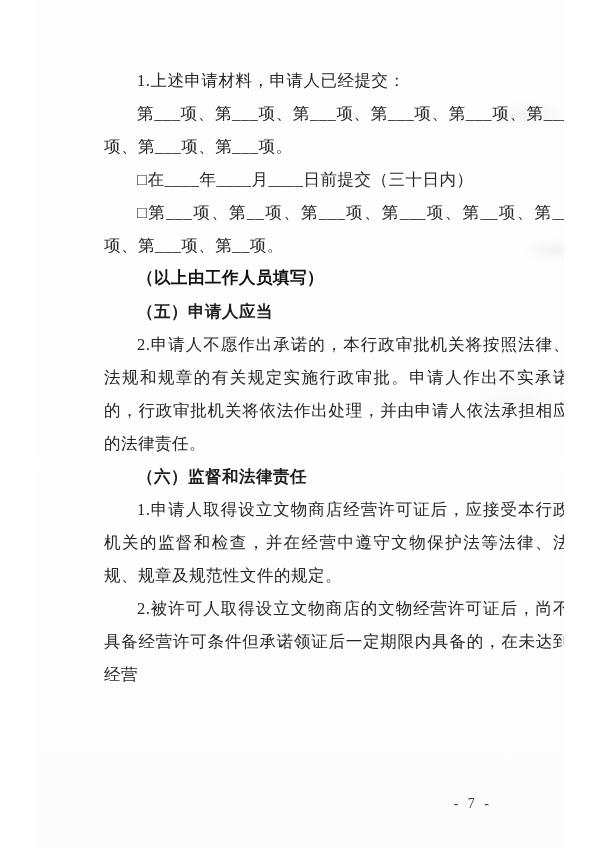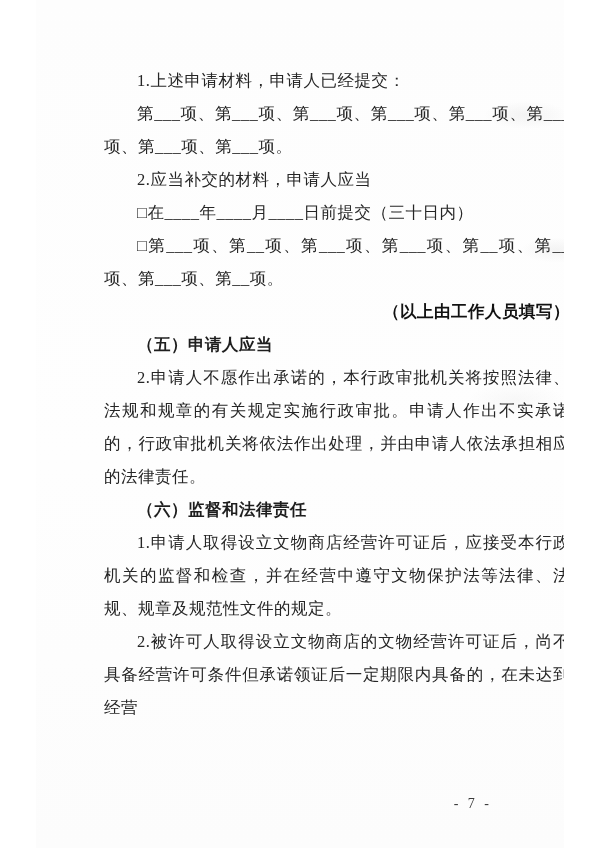--- a/index.html
+++ b/index.html
@@ -38,43 +38,41 @@
   }
   .heading-kai {
     margin: 0;
     text-indent: 2em;
     font-weight: 700;
     color: #1e1e1e;
   }
   .note-hei {
     margin: 0;
     text-indent: 2em;
-    font-family: Liberation Serif, serif;
+    font-family: Liberation Mono, monospace;
     font-weight: 700;
     color: #111111;
-    text-align: right;
   }
   .footer-pagenum {
     position: absolute;
     right: 72px;
     bottom: 36px;
     font-family: "Liberation Serif", "DejaVu Serif", serif;
     font-size: 14px;
     color: #3a3a3a;
     letter-spacing: 3px;
   }
 </style>
 </head>
 <body>
 
 <div class="page">
   <div class="content">
     <p class="para">1.上述申请材料，申请人已经提交：</p>
     <p class="para">第___项、第___项、第___项、第___项、第___项、第___项、第___项、第___项。</p>
-    <p class="para">2.应当补交的材料，申请人应当</p>
     <p class="para">□在____年____月____日前提交（三十日内）</p>
     <p class="para">□第___项、第__项、第___项、第___项、第__项、第__项、第___项、第__项。</p>
     <p class="note-hei">（以上由工作人员填写）</p>
     <p class="heading-kai">（五）申请人应当</p>
     <p class="para">2.申请人不愿作出承诺的，本行政审批机关将按照法律、法规和规章的有关规定实施行政审批。申请人作出不实承诺的，行政审批机关将依法作出处理，并由申请人依法承担相应的法律责任。</p>
     <p class="heading-kai">（六）监督和法律责任</p>
     <p class="para">1.申请人取得设立文物商店经营许可证后，应接受本行政机关的监督和检查，并在经营中遵守文物保护法等法律、法规、规章及规范性文件的规定。</p>
     <p class="para">2.被许可人取得设立文物商店的文物经营许可证后，尚不具备经营许可条件但承诺领证后一定期限内具备的，在未达到经营</p>
   </div>
   <div class="footer-pagenum">- 7 -</div>

